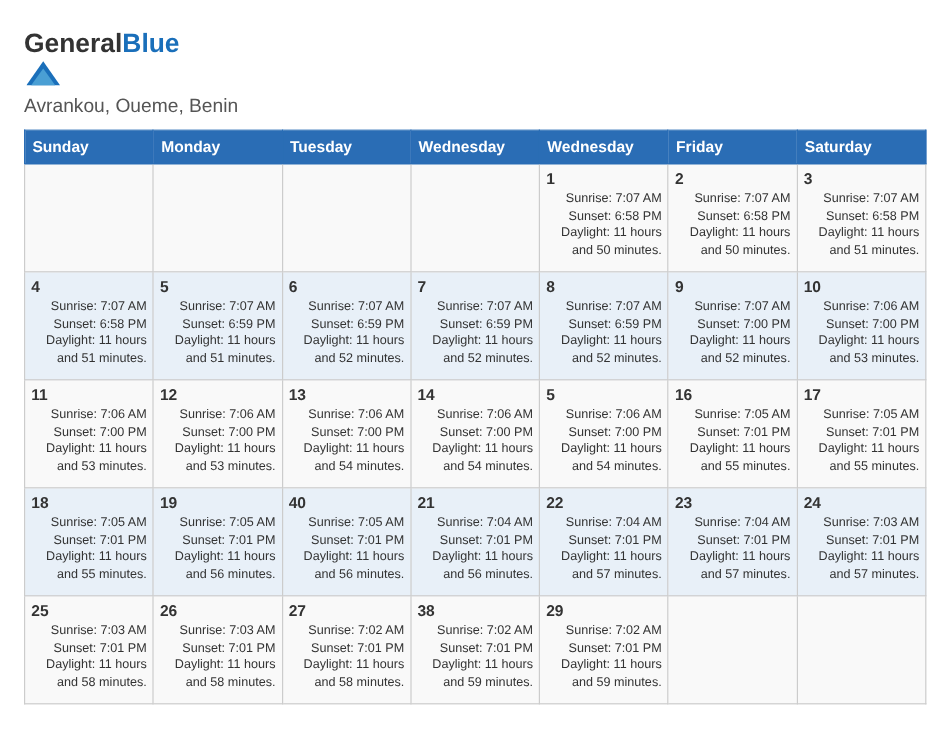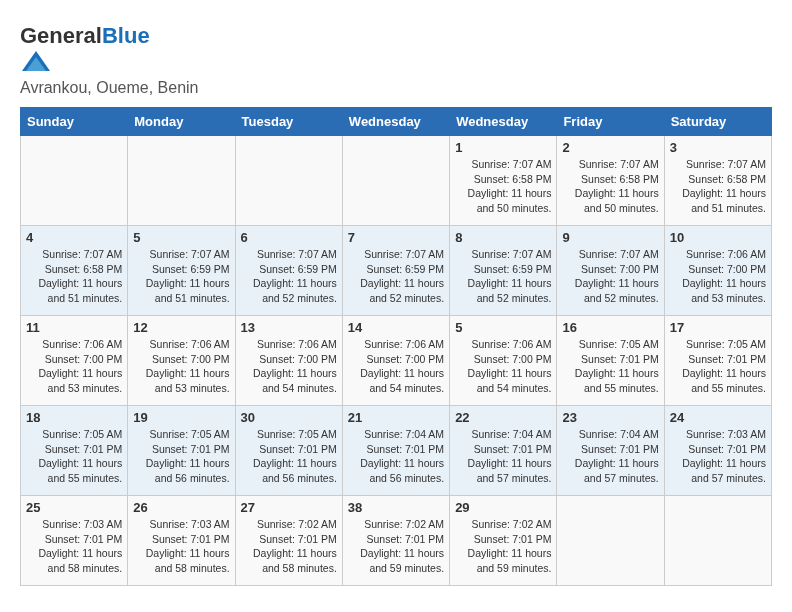--- a/index.html
+++ b/index.html
@@ -260,21 +260,21 @@
 and 55 minutes.</div>
         </td>
         <td>
           <span class="day-num">19</span>
           <div class="day-info" style="white-space: pre-line;">Sunrise: 7:05 AM
 Sunset: 7:01 PM
 Daylight: 11 hours
 and 56 minutes.</div>
         </td>
         <td>
-          <span class="day-num">30</span>
+          <span class="day-num">40</span>
           <div class="day-info" style="white-space: pre-line;">Sunrise: 7:05 AM
 Sunset: 7:01 PM
 Daylight: 11 hours
 and 56 minutes.</div>
         </td>
         <td>
           <span class="day-num">21</span>
           <div class="day-info" style="white-space: pre-line;">Sunrise: 7:04 AM
 Sunset: 7:01 PM
 Daylight: 11 hours

